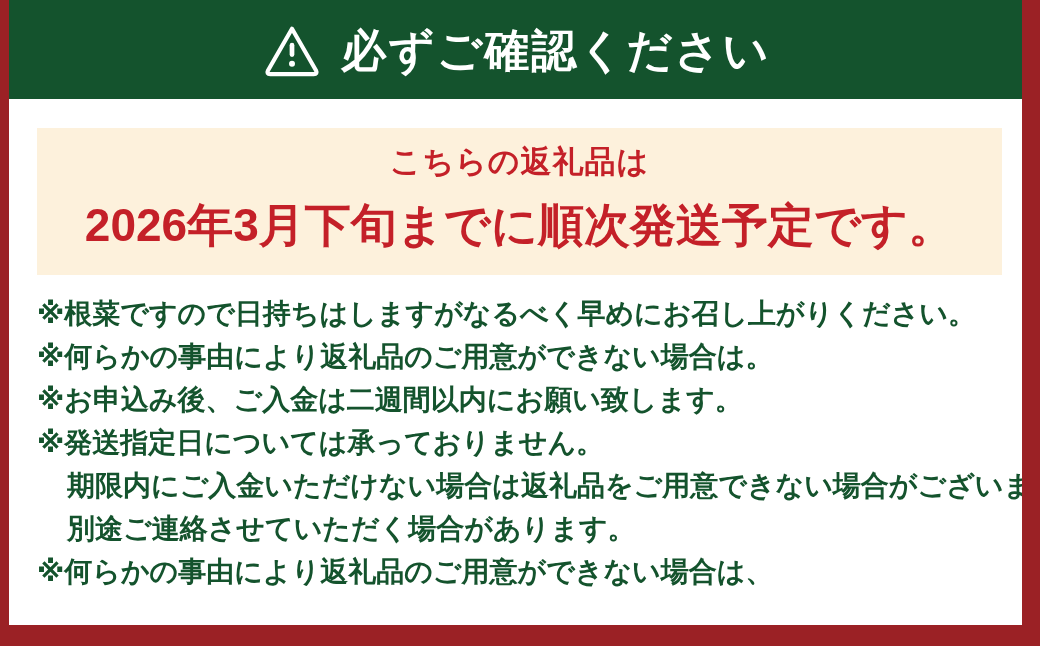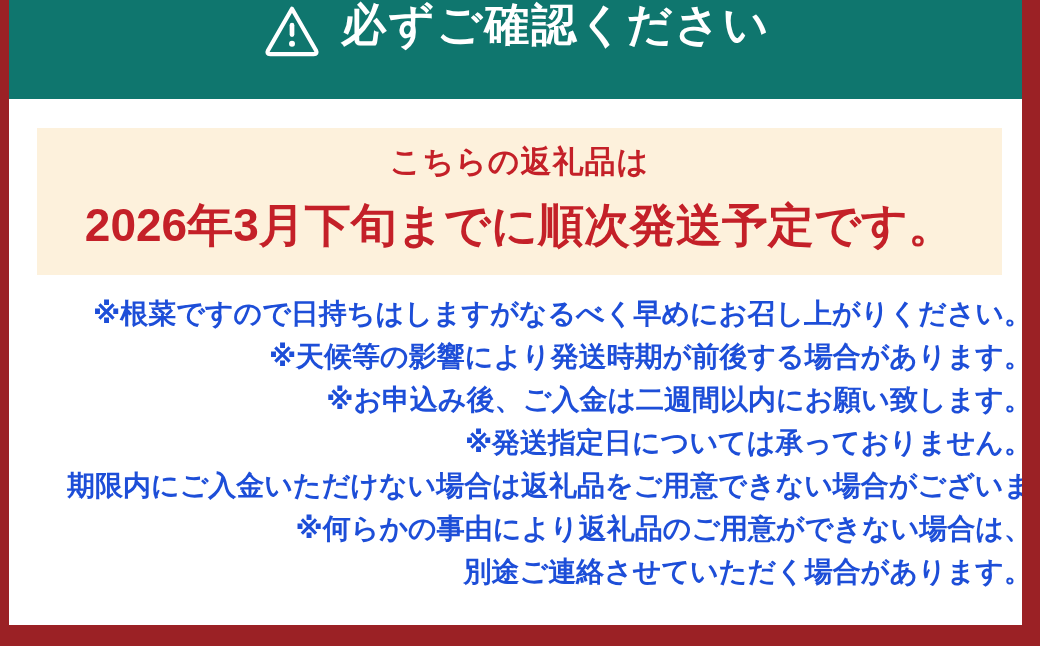--- a/index.html
+++ b/index.html
@@ -24,22 +24,23 @@
     overflow: hidden;
   }
 
   
   .header-band {
     position: absolute;
     left: -9px;
     top: 0;
     width: 1040px;
     height: 99px;
-    background: #0f766e;
+    background: #14532d;
     display: flex;
+    align-items: center;
     justify-content: center;
     gap: 20px;
     box-sizing: border-box;
     padding-right: 6px;
   }
   .warn-icon {
     width: 58px;
     height: 58px;
     flex: 0 0 auto;
     display: block;
@@ -89,27 +90,26 @@
   }
 
   
   .notes {
     position: absolute;
     left: 28px;
     top: 292px;
     width: 995px;
   }
   .note-line {
-    color: #1d4ed8;
+    color: #14532d;
     font-size: 28px;
     font-weight: bold;
     line-height: 43px;
     white-space: nowrap;
     letter-spacing: 0px;
-    text-align: right;
   }
   .note-line.indented {
     padding-left: 30px;
   }
 </style>
 </head>
 <body>
 
 <div id="notice-card">
 
@@ -122,21 +122,21 @@
     <div class="header-title">必ずご確認ください</div>
   </div>
 
   <div class="callout">
     <div class="callout-line1">こちらの返礼品は</div>
     <div class="callout-line2">2026年3月下旬までに順次発送予定です。</div>
   </div>
 
   <div class="notes">
     <div class="note-line">※根菜ですので日持ちはしますがなるべく早めにお召し上がりください。</div>
-    <div class="note-line">※天候等の影響により発送時期が前後する場合があります。</div>
+    <div class="note-line">※何らかの事由により返礼品のご用意ができない場合は。</div>
     <div class="note-line">※お申込み後、ご入金は二週間以内にお願い致します。</div>
     <div class="note-line">※発送指定日については承っておりません。</div>
     <div class="note-line indented">期限内にご入金いただけない場合は返礼品をご用意できない場合がございます。</div>
+    <div class="note-line indented">別途ご連絡させていただく場合があります。</div>
     <div class="note-line">※何らかの事由により返礼品のご用意ができない場合は、</div>
-    <div class="note-line indented">別途ご連絡させていただく場合があります。</div>
   </div>
 
 </div>
 
 </body></html>

